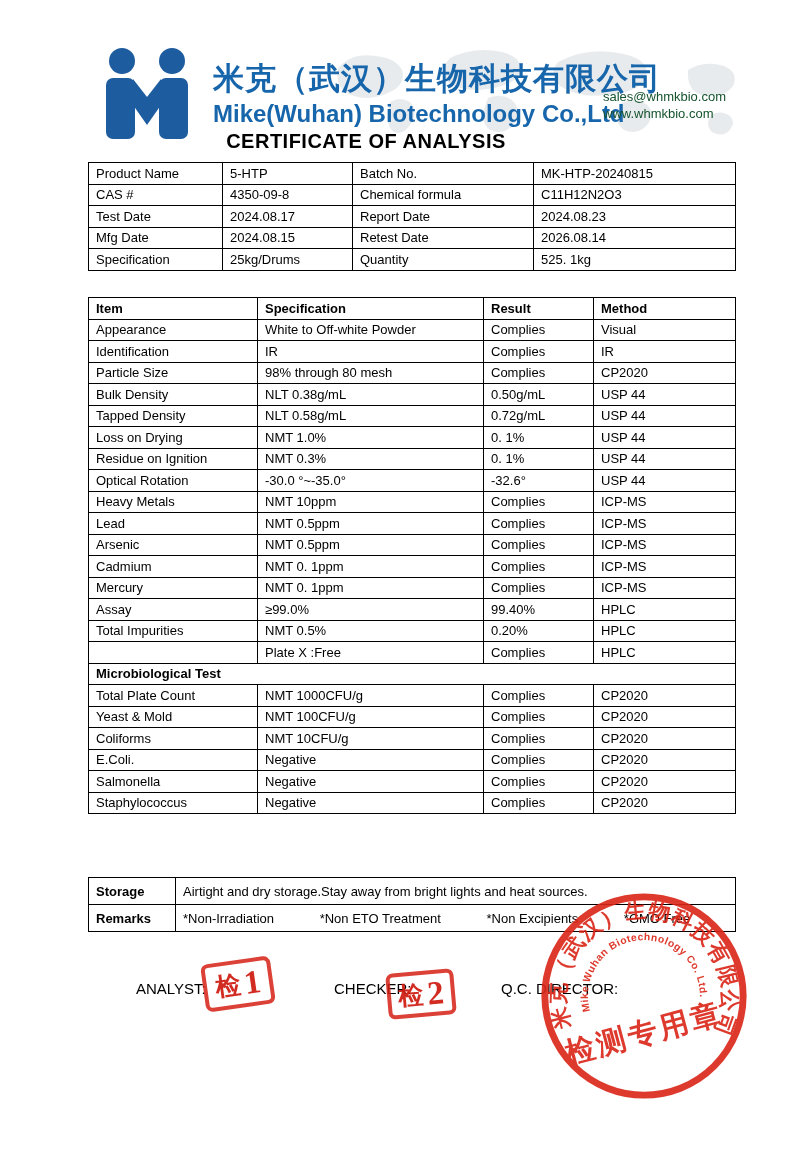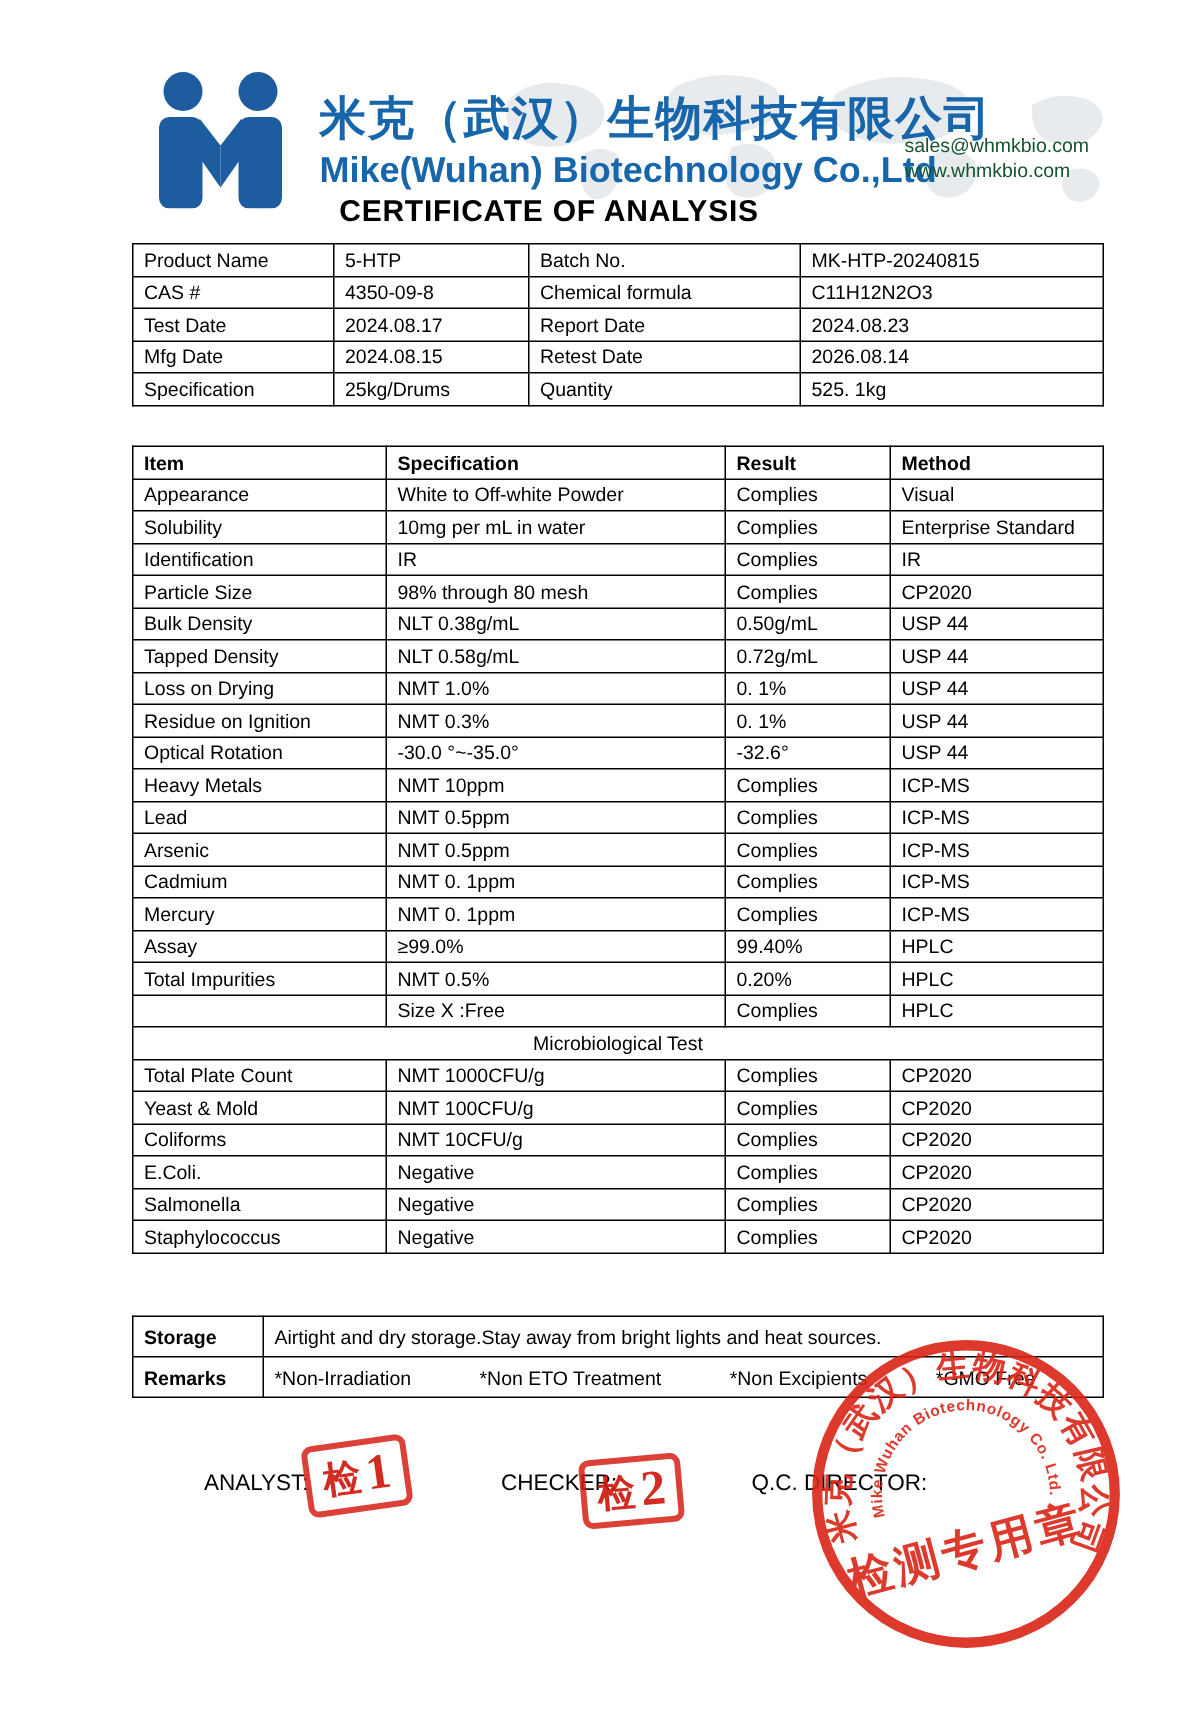--- a/index.html
+++ b/index.html
@@ -16,21 +16,21 @@
   #doc-title{position:absolute;left:0;top:130px;width:732px;text-align:center;
              font-size:20px;font-weight:bold;letter-spacing:.5px;z-index:1;}
 
   
   table{border-collapse:collapse;table-layout:fixed;}
   td{border:1px solid #000;font-size:13px;line-height:15px;padding:0 7px;height:20.5px;
      overflow:hidden;white-space:nowrap;vertical-align:middle;}
   #info-table{position:absolute;left:88px;top:162px;width:647px;}
   #tests-table{position:absolute;left:88px;top:297px;width:647px;}
   #tests-table thead td{font-weight:bold;}
-  #tests-table td.section-cell{font-weight:normal;text-align:center;}
+  #tests-table td.section-cell{font-weight:bold;}
   #footer-table{position:absolute;left:88px;top:877px;width:647px;}
   #footer-table td{height:26px;}
   .row-label{font-weight:bold;}
   .remark-item{margin-right:42px;}
   .remark-item:last-child{margin-right:0;}
 
   
   .sig-label{position:absolute;top:980px;font-size:15px;z-index:1;text-align:center;}
   #sig-analyst{left:136px;}
   #sig-checker{left:334px;}
@@ -144,26 +144,20 @@
       </tr>
     </thead>
     <tbody>
         <tr>
           <td>Appearance</td>
           <td>White to Off-white Powder</td>
           <td>Complies</td>
           <td>Visual</td>
         </tr>
         <tr>
-          <td>Solubility</td>
-          <td>10mg per mL in water</td>
-          <td>Complies</td>
-          <td>Enterprise Standard</td>
-        </tr>
-        <tr>
           <td>Identification</td>
           <td>IR</td>
           <td>Complies</td>
           <td>IR</td>
         </tr>
         <tr>
           <td>Particle Size</td>
           <td>98% through 80 mesh</td>
           <td>Complies</td>
           <td>CP2020</td>
@@ -235,21 +229,21 @@
           <td>HPLC</td>
         </tr>
         <tr>
           <td>Total Impurities</td>
           <td>NMT 0.5%</td>
           <td>0.20%</td>
           <td>HPLC</td>
         </tr>
         <tr>
           <td></td>
-          <td>Size X :Free</td>
+          <td>Plate X :Free</td>
           <td>Complies</td>
           <td>HPLC</td>
         </tr>
         <tr>
           <td colspan="4" class="section-cell">Microbiological Test</td>
         </tr>
         <tr>
           <td>Total Plate Count</td>
           <td>NMT 1000CFU/g</td>
           <td>Complies</td>

